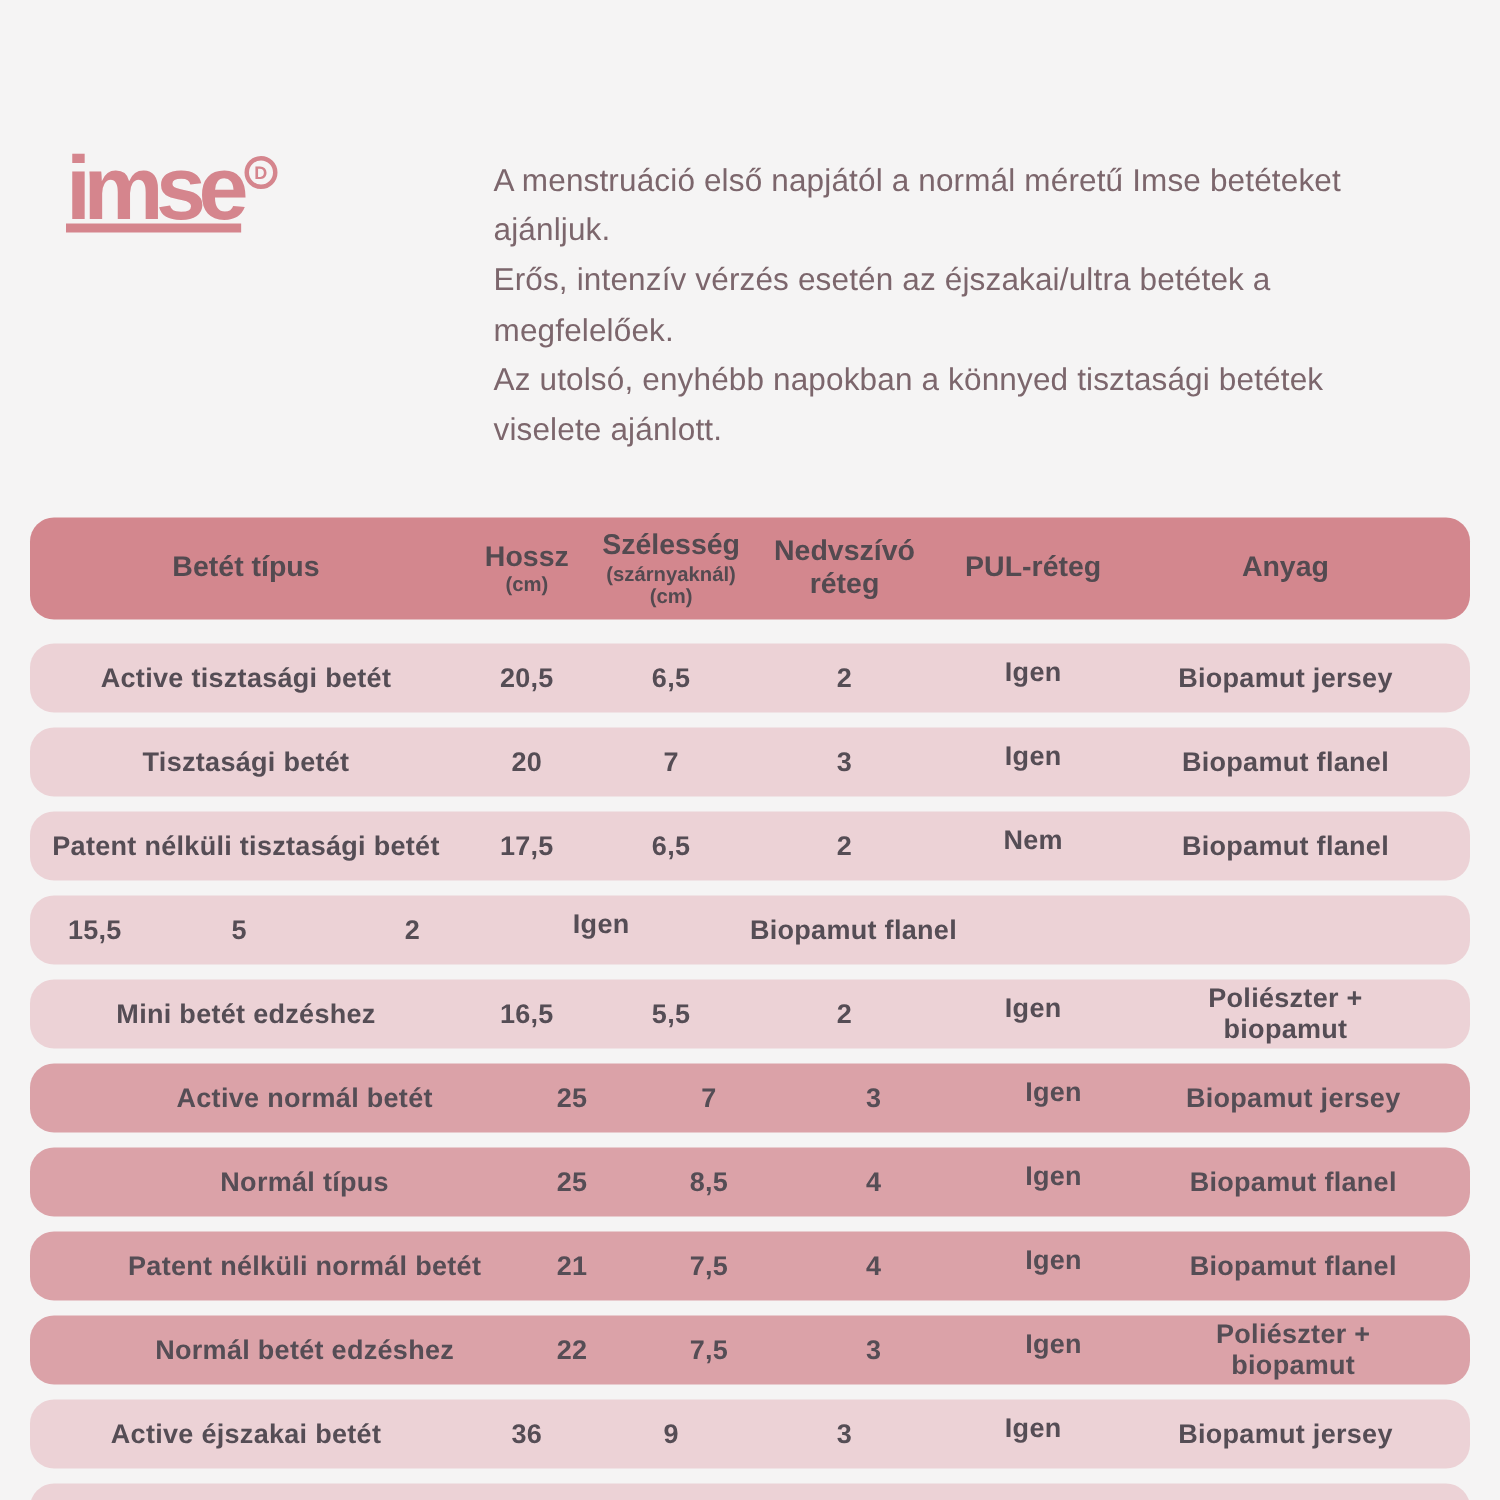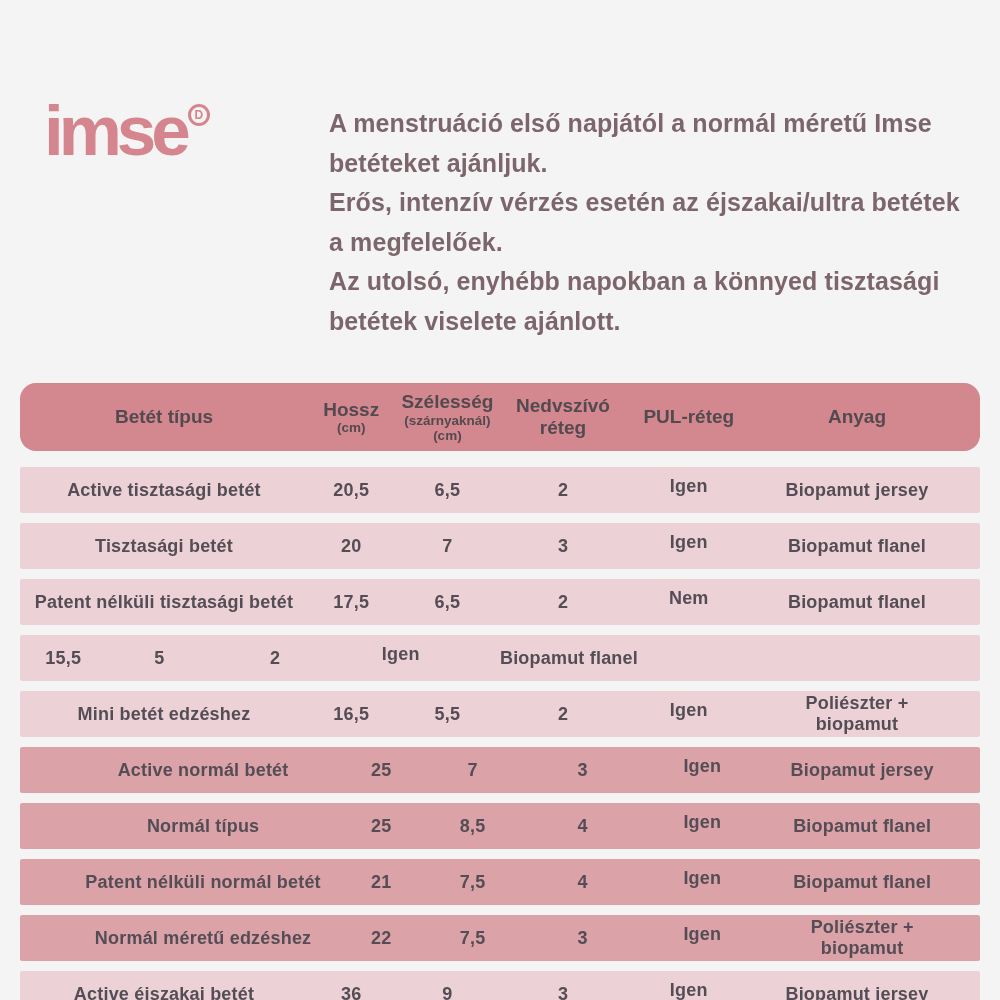--- a/index.html
+++ b/index.html
@@ -29,62 +29,62 @@
     gap:50px;
   }
   .logo{
     color:var(--logo);
     white-space:nowrap;
     display:flex;
     align-items:flex-start;
     flex:0 0 235px;
   }
   .logo-text{
-    font-size:71px;
+    font-size:60px;
     font-weight:800;
     letter-spacing:-5px;
     line-height:.92;
+    text-decoration:underline;
   }
   .logo-mark{
     width:22px;height:22px;
     border:3px solid var(--logo);
     border-radius:50%;
     display:inline-flex;
     align-items:center;
     justify-content:center;
     margin-top:6px;
     margin-left:2px;
   }
   .logo-mark-letter{
     font-size:12px;
     font-weight:800;
     line-height:1;
   }
   .intro{
     color:var(--intro);
-    font-size:25px;
+    font-size:21px;
     line-height:1.58;
     padding-top:6px;
     letter-spacing:.1px;
-    font-weight:bold;
   }
 
   
   .table{margin:42px 20px 0 20px;}
   .thead{
     background:var(--header-bg);
     border-radius:16px;
     height:68px;
     display:flex;
     align-items:center;
     color:var(--header-text);
   }
   .row{
     height:46px;
-    border-radius:2px;
+    border-radius:16px;
     display:flex;
     align-items:center;
     margin-top:10px;
     color:var(--cell-text);
   }
   .row.first{margin-top:16px;}
   .row.light{background:var(--row-light);}
   .row.medium{background:var(--row-medium);padding-left:46px;}
 
   .th,.td{
@@ -204,21 +204,21 @@
         </div>
         <div class="row medium">
           <div class="td c0">Patent nélküli normál betét</div>
           <div class="td c1">21</div>
           <div class="td c2">7,5</div>
           <div class="td c3">4</div>
           <div class="td c4">Igen</div>
           <div class="td c5">Biopamut flanel</div>
         </div>
         <div class="row medium">
-          <div class="td c0">Normál méretű edzéshez</div>
+          <div class="td c0">Normál betét edzéshez</div>
           <div class="td c1">22</div>
           <div class="td c2">7,5</div>
           <div class="td c3">3</div>
           <div class="td c4">Igen</div>
           <div class="td c5">Poliészter + biopamut</div>
         </div>
         <div class="row light">
           <div class="td c0">Active éjszakai betét</div>
           <div class="td c1">36</div>
           <div class="td c2">9</div>

